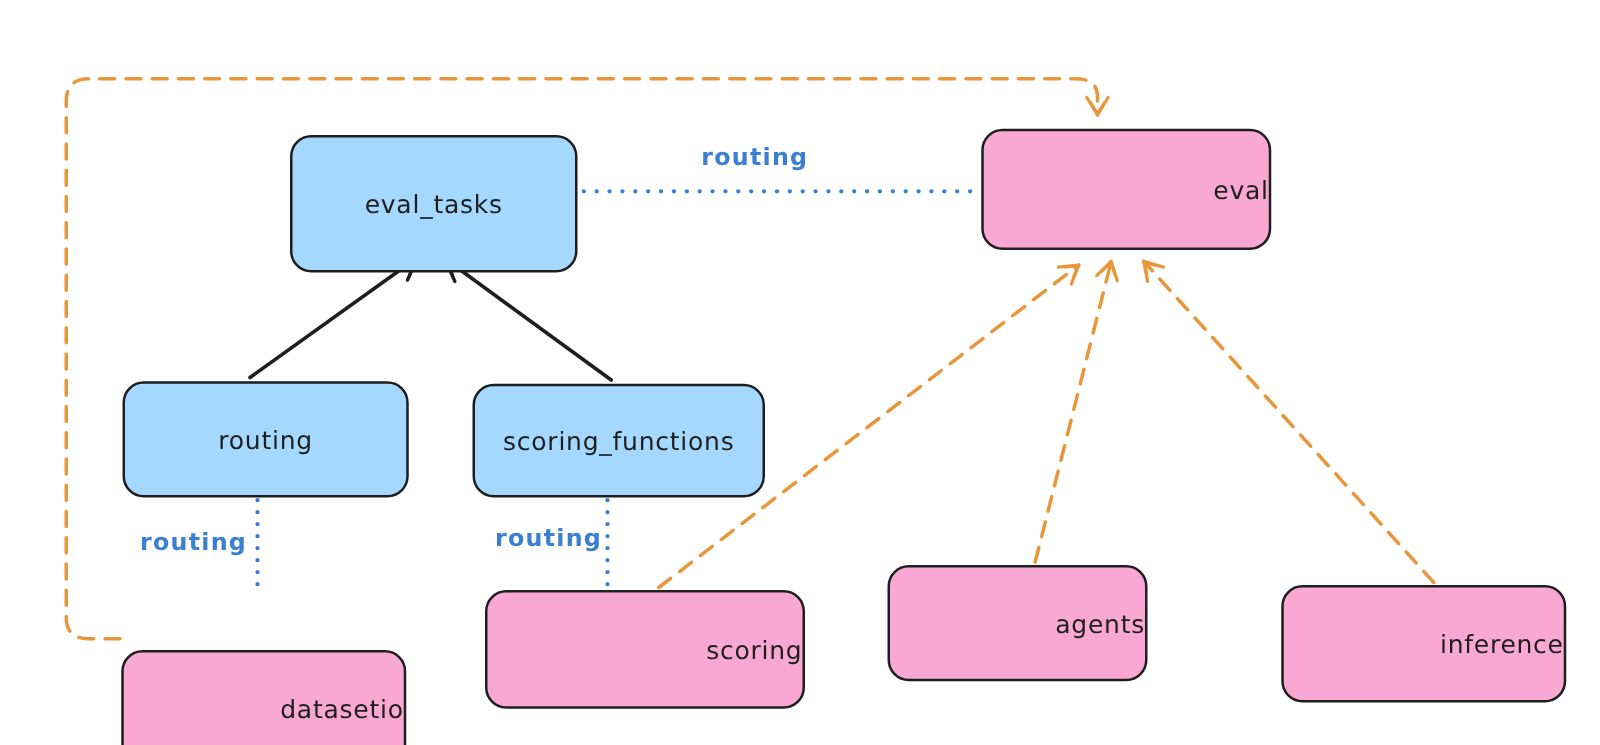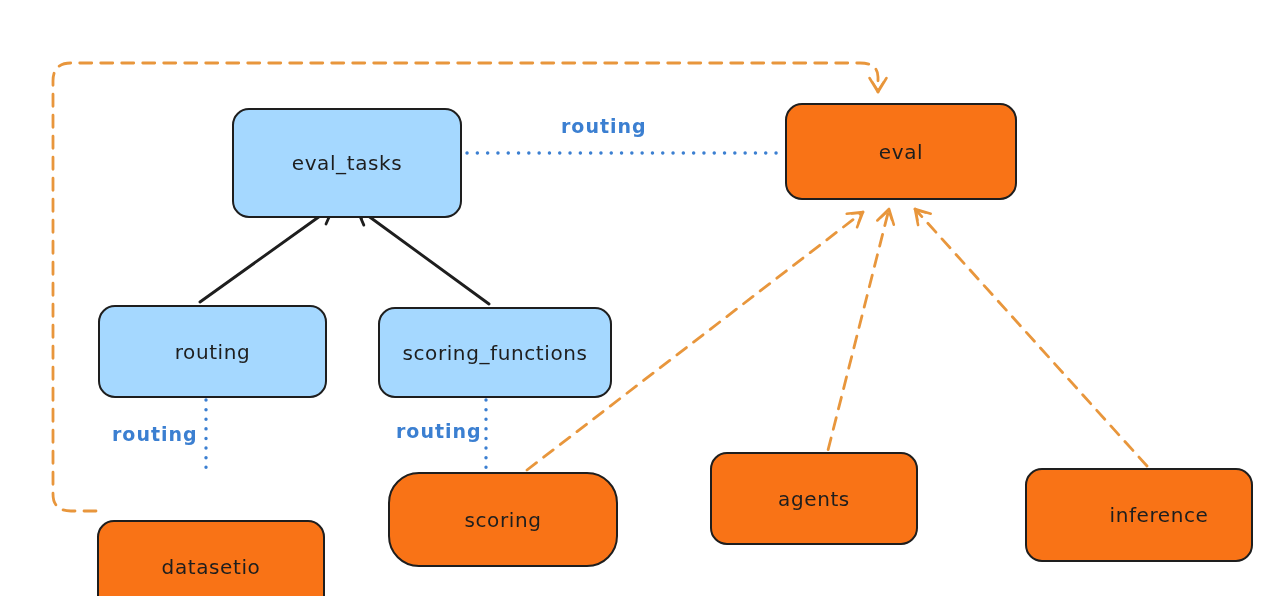--- a/index.html
+++ b/index.html
@@ -15,36 +15,36 @@
     position:absolute;
     box-sizing:border-box;
     border:2.6px solid #1e1e1e;
     border-radius:17px;
     display:flex;align-items:center;justify-content:center;
     font-size:20px;
     color:#1e1e1e;
     letter-spacing:0.6px;
   }
   .node-blue{background:#a5d8ff;}
-  .node-green{background:#f97316;}
+  .node-green{background:#f9a8d4;justify-content:flex-end;}
   .edge-label{
     position:absolute;
     color:#3b7fd1;
     font-size:19px;
     font-weight:600;
     letter-spacing:1px;
     white-space:nowrap;
   }
   
   .n-eval-tasks{left:232px;top:108px;width:230px;height:110px;}
   .n-eval{left:785px;top:103px;width:232px;height:97px;}
   .n-datasets{left:98px;top:305px;width:229px;height:93px;}
   .n-scoring-functions{left:378px;top:307px;width:234px;height:91px;}
   .n-datasetio{left:97px;top:475px;width:228px;height:93px;margin-top:45px;}
-  .n-scoring{left:388px;top:472px;width:230px;height:95px;border-radius:31px;}
+  .n-scoring{left:388px;top:472px;width:256px;height:95px;}
   .n-agents{left:710px;top:452px;width:208px;height:93px;}
   .n-inference{left:1025px;top:468px;width:228px;height:94px;padding-left:40px;}
   
   .l-top{left:561px;top:115px;width:120px;}
   .l-left{left:112px;top:423px;width:84px;}
   .l-mid{left:396px;top:420px;width:86px;}
 </style>
 </head>
 <body>
 

